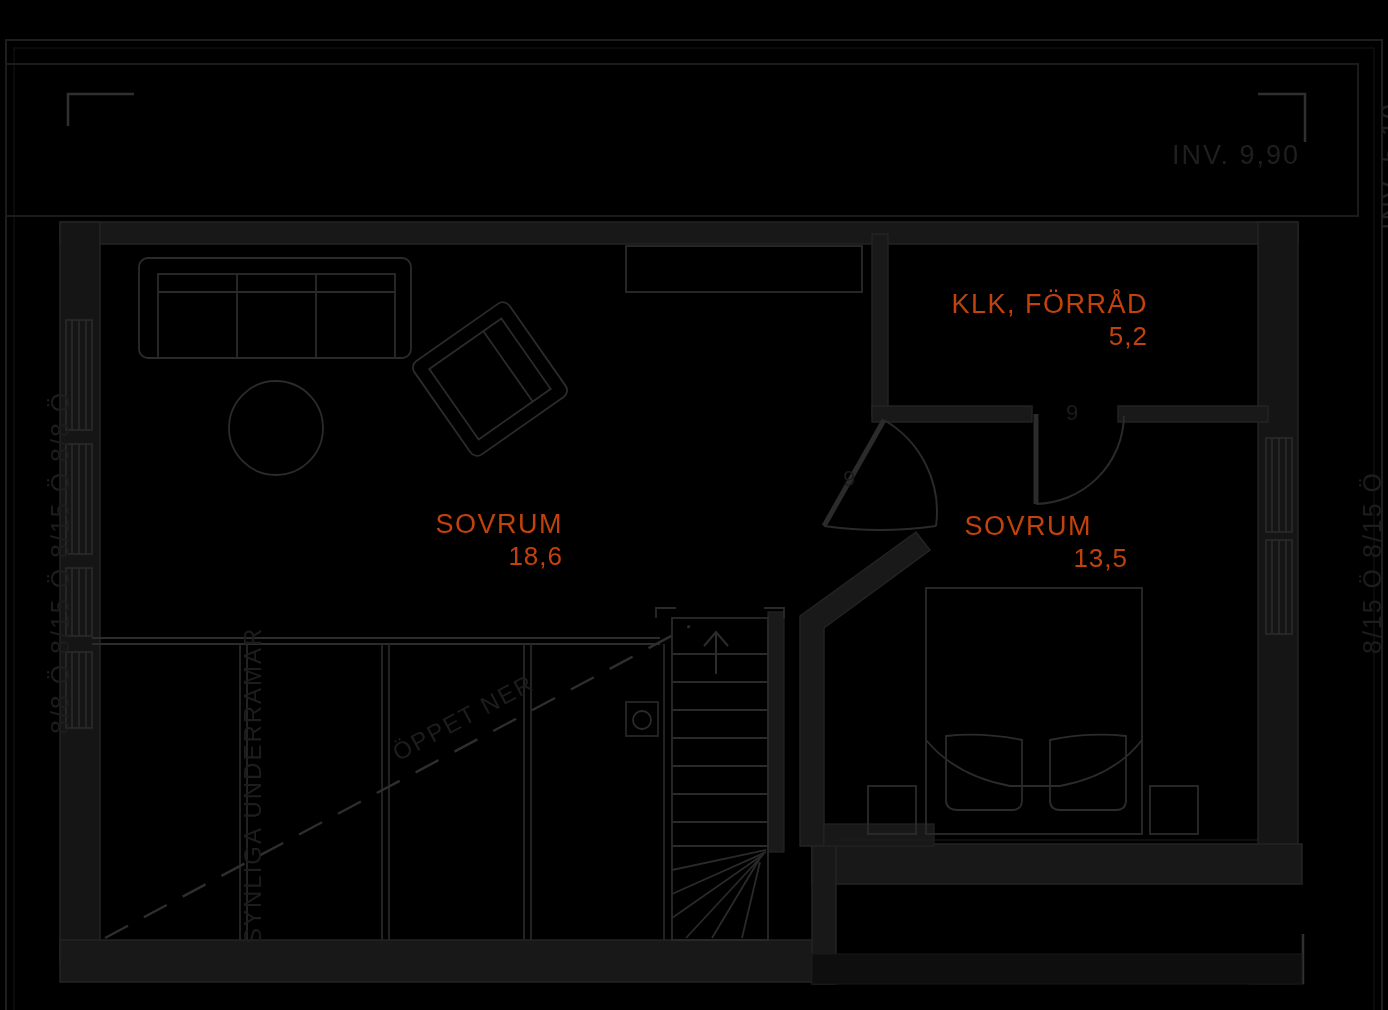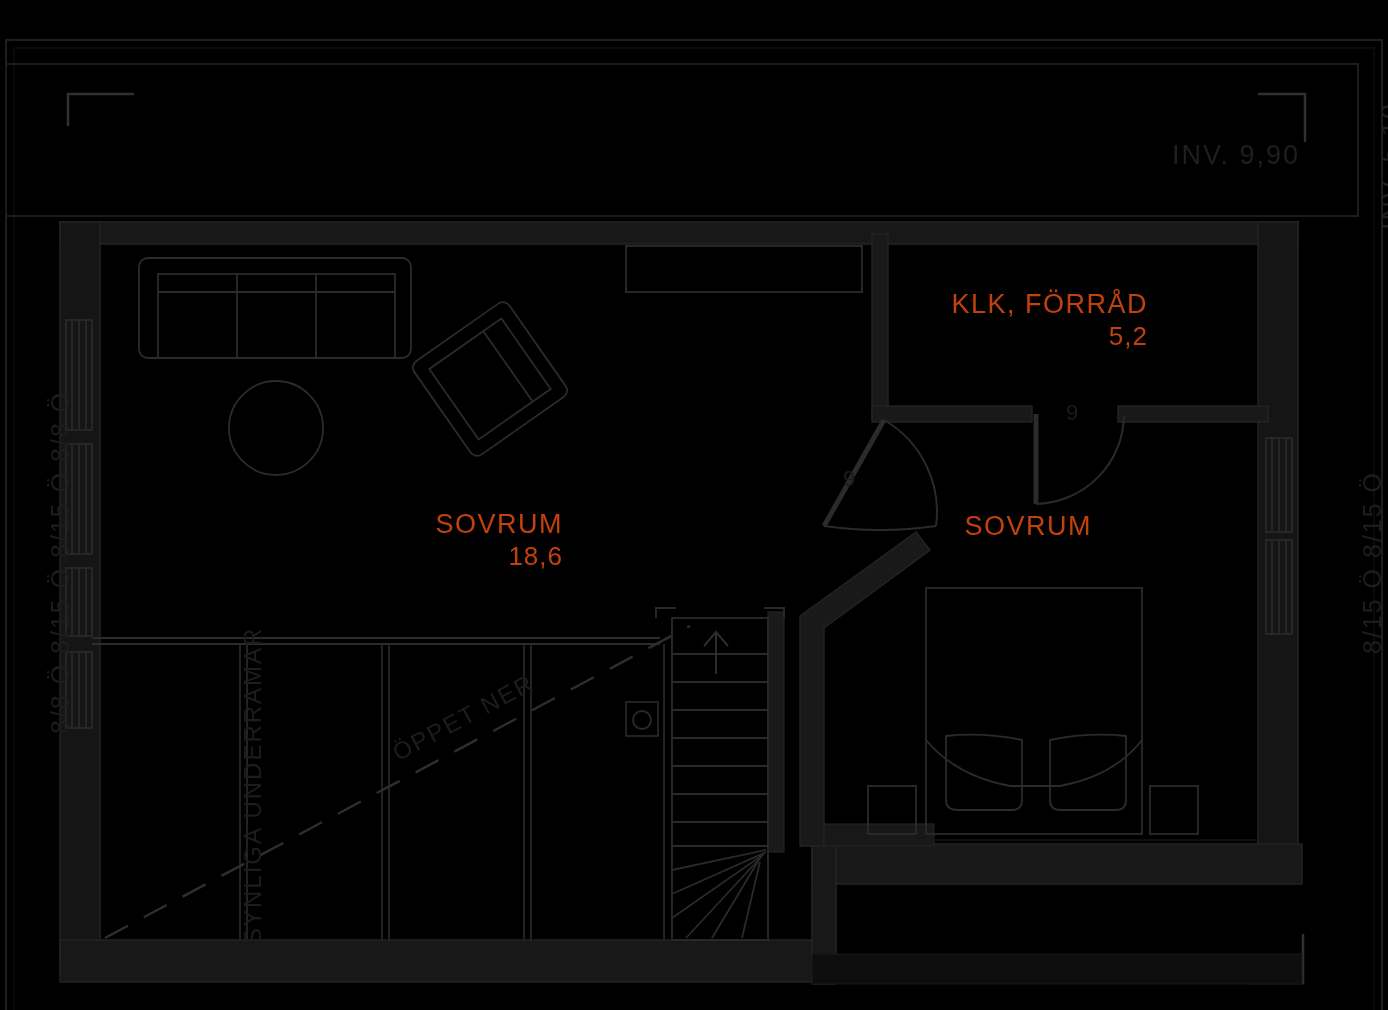--- a/index.html
+++ b/index.html
@@ -295,20 +295,21 @@
   <div class="inv-text rot-cw90" style="left:1376px; top:196px;">INV. 5,10</div>
 
   <div class="edge-text rot-cw90" style="left:46px; top:700px;">8/8 Ö 8/15 Ö 8/15 Ö 8/8 Ö</div>
 
   <div class="edge-text rot-cw90" style="left:1358px; top:620px;">8/15 Ö 8/15 Ö</div>
 
   <div class="room-label room-name" style="left:357px; top:474px; width:206px;">SOVRUM</div>
   <div class="room-label room-area" style="left:357px; top:507px; width:206px;">18,6</div>
 
   <div class="room-label room-name" style="left:876px; top:476px; width:216px;">SOVRUM</div>
+  <div class="room-label room-area" style="left:912px; top:509px; width:216px;">13,5</div>
 
   <div class="room-label room-name" style="left:880px; top:254px; width:268px;">KLK, FÖRRÅD</div>
   <div class="room-label room-area" style="left:880px; top:287px; width:268px;">5,2</div>
 
   <div class="door-num" style="left:843px; top:432px;">9</div>
   <div class="door-num" style="left:1066px; top:366px;">9</div>
 
   <div class="annot-text rot-cw90" style="left:239px; top:910px;">SYNLIGA UNDERRAMAR</div>
 
   <div class="annot-text" style="left:388px; top:708px; transform-origin: 0 0; transform: rotate(-28deg);">ÖPPET NER</div>

